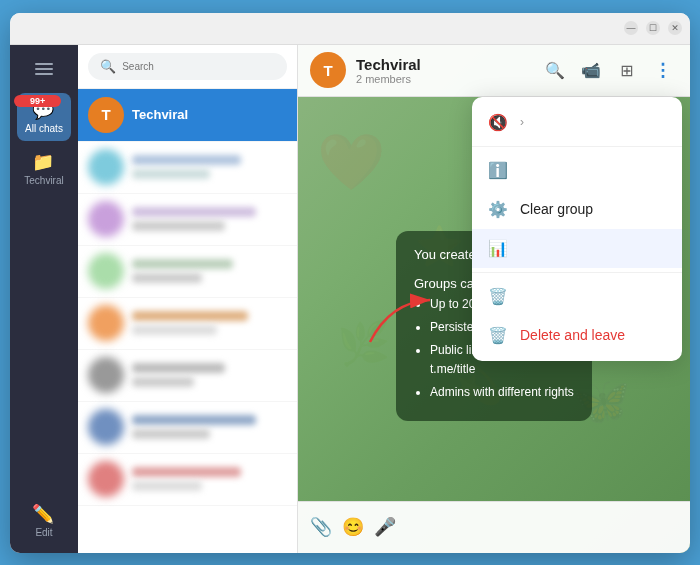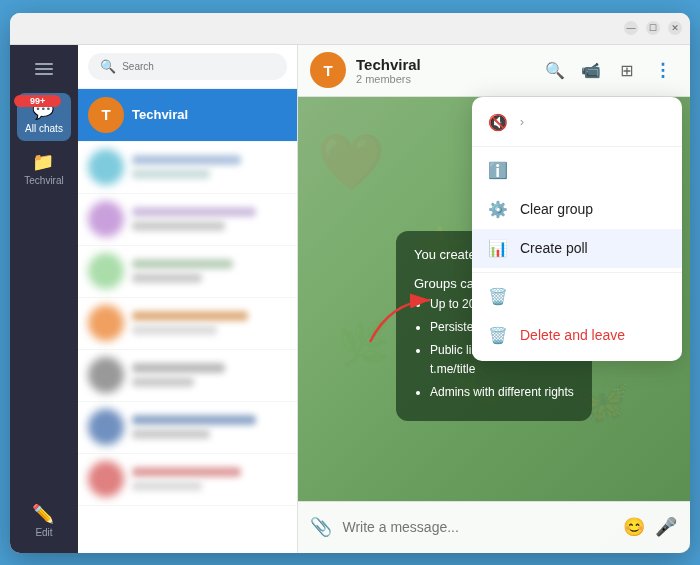--- a/index.html
+++ b/index.html
@@ -546,21 +546,20 @@
             <span class="menu-item-icon">ℹ️</span>
           </div>
 
           <div class="menu-item">
             <span class="menu-item-icon">⚙️</span>
             <span class="menu-item-label">Clear group</span>
           </div>
 
           <div class="menu-item active-item">
             <span class="menu-item-icon">📊</span>
-            <span class="menu-item-label">Create poll</span>
           </div>
           <div class="menu-divider"></div>
 
           <div class="menu-item">
             <span class="menu-item-icon">🗑️</span>
           </div>
 
           <div class="menu-item delete-item">
             <span class="menu-item-icon">🗑️</span>
             <span class="menu-item-label">Delete and leave</span>
@@ -598,19 +597,18 @@
             <marker id="arrowhead" markerWidth="8" markerHeight="6" refX="8" refY="3" orient="auto">
               <polygon points="0 0, 8 3, 0 6" fill="#e53935"></polygon>
             </marker>
           </defs>
           <path d="M 10 50 Q 30 10 70 8" stroke="#e53935" stroke-width="2.5" fill="none" marker-end="url(#arrowhead)"></path>
         </svg>
       </div>
 
       <div class="message-input-bar">
         <span class="attach-btn">📎</span>
-        <input class="message-input" type="text" placeholder="Write a message..." style="">
         <span class="emoji-btn">😊</span>
         <span class="voice-btn">🎤</span>
       </div>
     </div>
   </div>
 </div>
 
 </body></html>

